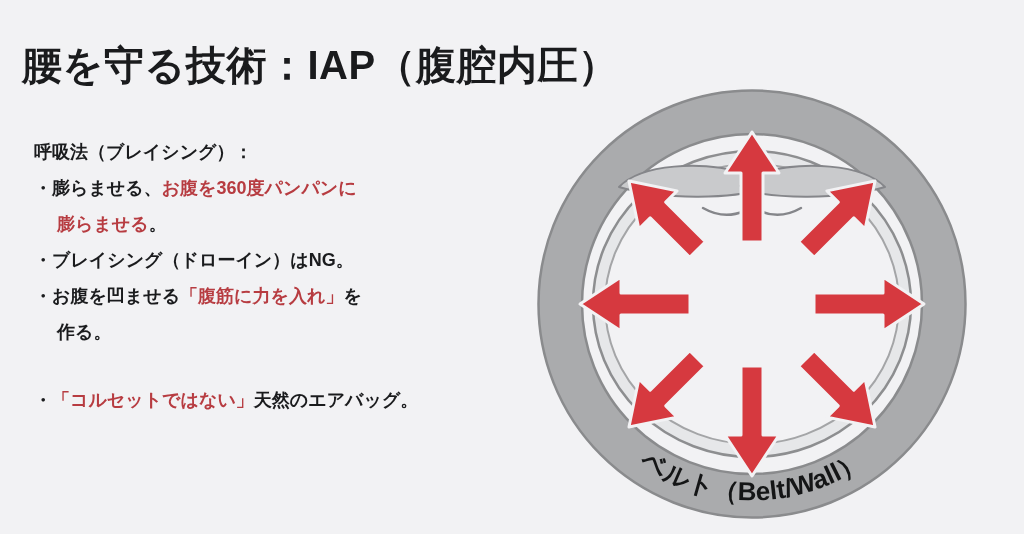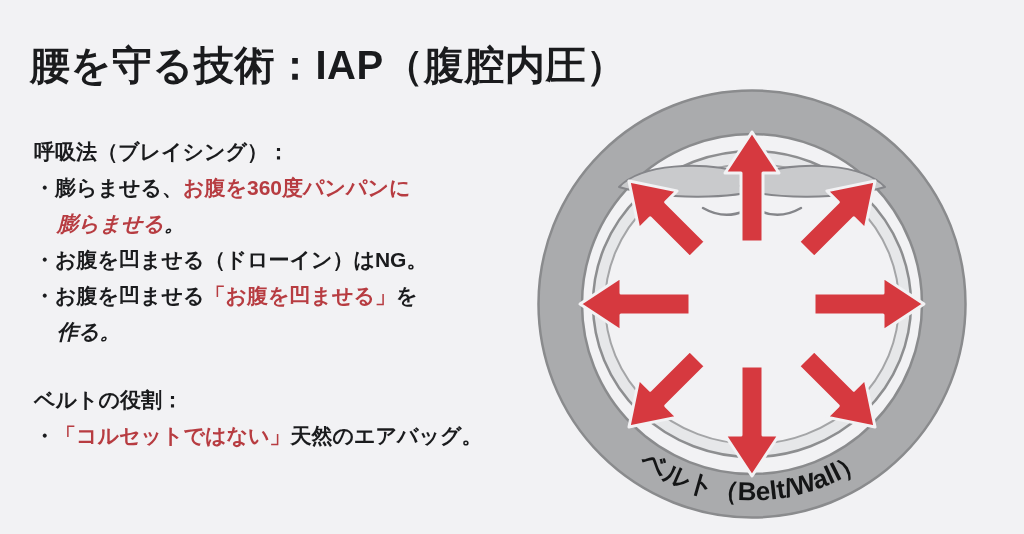--- a/index.html
+++ b/index.html
@@ -13,34 +13,34 @@
   html,body{margin:0;padding:0;}
   body{font-family:"Liberation Sans","DejaVu Sans",sans-serif;background:#ddd;}
   .slide{
     position:relative;
     width:1024px;height:534px;
     background:var(--background,#f2f2f4);
     overflow:hidden;
     color:var(--ink,#1a1b1d);
   }
   .title{
-    position:absolute;left:30px;top:38px;margin:0;
+    position:absolute;left:22px;top:38px;margin:0;
     font-size:40px;font-weight:800;letter-spacing:.5px;
     color:var(--ink,#17181a);
     white-space:nowrap;
   }
   .text-block{
     position:absolute;left:34px;width:510px;
-    font-size:21px;line-height:36px;font-weight:600;
+    font-size:18px;line-height:36px;font-weight:600;
     white-space:nowrap;
   }
   .text-block.breathing{top:134px;}
   .text-block.belt{top:382px;}
   .heading{font-weight:700;}
-  .line.cont{padding-left:23px;font-style:italic;}
+  .line.cont{padding-left:23px;}
   .red{color:var(--accent-red-text,#b73c41);font-weight:700;margin-top:22px;}
   .diagram{
     position:absolute;left:536px;top:74px;
     width:484px;height:459px;
   }
   .ring-band{fill:none;stroke:var(--ring-gray,#aaabad);stroke-width:44px;}
   .ring-edge{fill:none;stroke:var(--ring-edge-gray,#8a8b8d);stroke-width:2.5px;}
   .ellipse-outer{fill:#e6e7e9;stroke:#8d8e90;stroke-width:2.5px;}
   .ellipse-inner{fill:#f2f2f4;stroke:#a4a5a7;stroke-width:2px;}
   .diaphragm{fill:#c9cacc;stroke:#85868a;stroke-width:2px;stroke-linejoin:round;}
@@ -55,27 +55,26 @@
 <body>
 
 <div class="slide">
 
   <h1 class="title">腰を守る技術：IAP（腹腔内圧）</h1>
 
   <section class="text-block breathing">
     <div class="heading">呼吸法（ブレイシング）：</div>
     <div class="line"><span>・膨らませる、</span><span class="red">お腹を360度パンパンに</span></div>
     <div class="line cont"><span class="red">膨らませる</span><span>。</span></div>
-    <div class="line">・お腹を凹ませる（ドローイン）はNG。</div>
-    <div class="line"><span>・お腹を凹ませる</span><span class="red">「お腹を凹ませる」</span><span>を</span></div>
+    <div class="line">・ブレイシング（ドローイン）はNG。</div>
+    <div class="line"><span>・お腹を凹ませる</span><span class="red">「腹筋に力を入れ」</span><span>を</span></div>
     <div class="line cont">作る。</div>
   </section>
 
   <section class="text-block belt">
-    <div class="heading">ベルトの役割：</div>
     <div class="line"><span>・</span><span class="red">「コルセットではない」</span><span>天然のエアバッグ。</span></div>
   </section>
 
   <svg class="diagram" viewBox="0 0 484 459" xmlns="http://www.w3.org/2000/svg" aria-hidden="false">
     <defs>
       <path id="arwC" d="M -11 -62 L -11 -131 L -27 -131 L 0 -172 L 27 -131 L 11 -131 L 11 -62 Z"></path>
       <path id="arwD" d="M -11 -77 L -11 -133 L -27 -133 L 0 -174 L 27 -133 L 11 -133 L 11 -77 Z"></path>
       <path id="beltArc" d="M 61 351 A 197 197 0 0 0 371 351" fill="none" stroke="none"></path>
     </defs>
 

